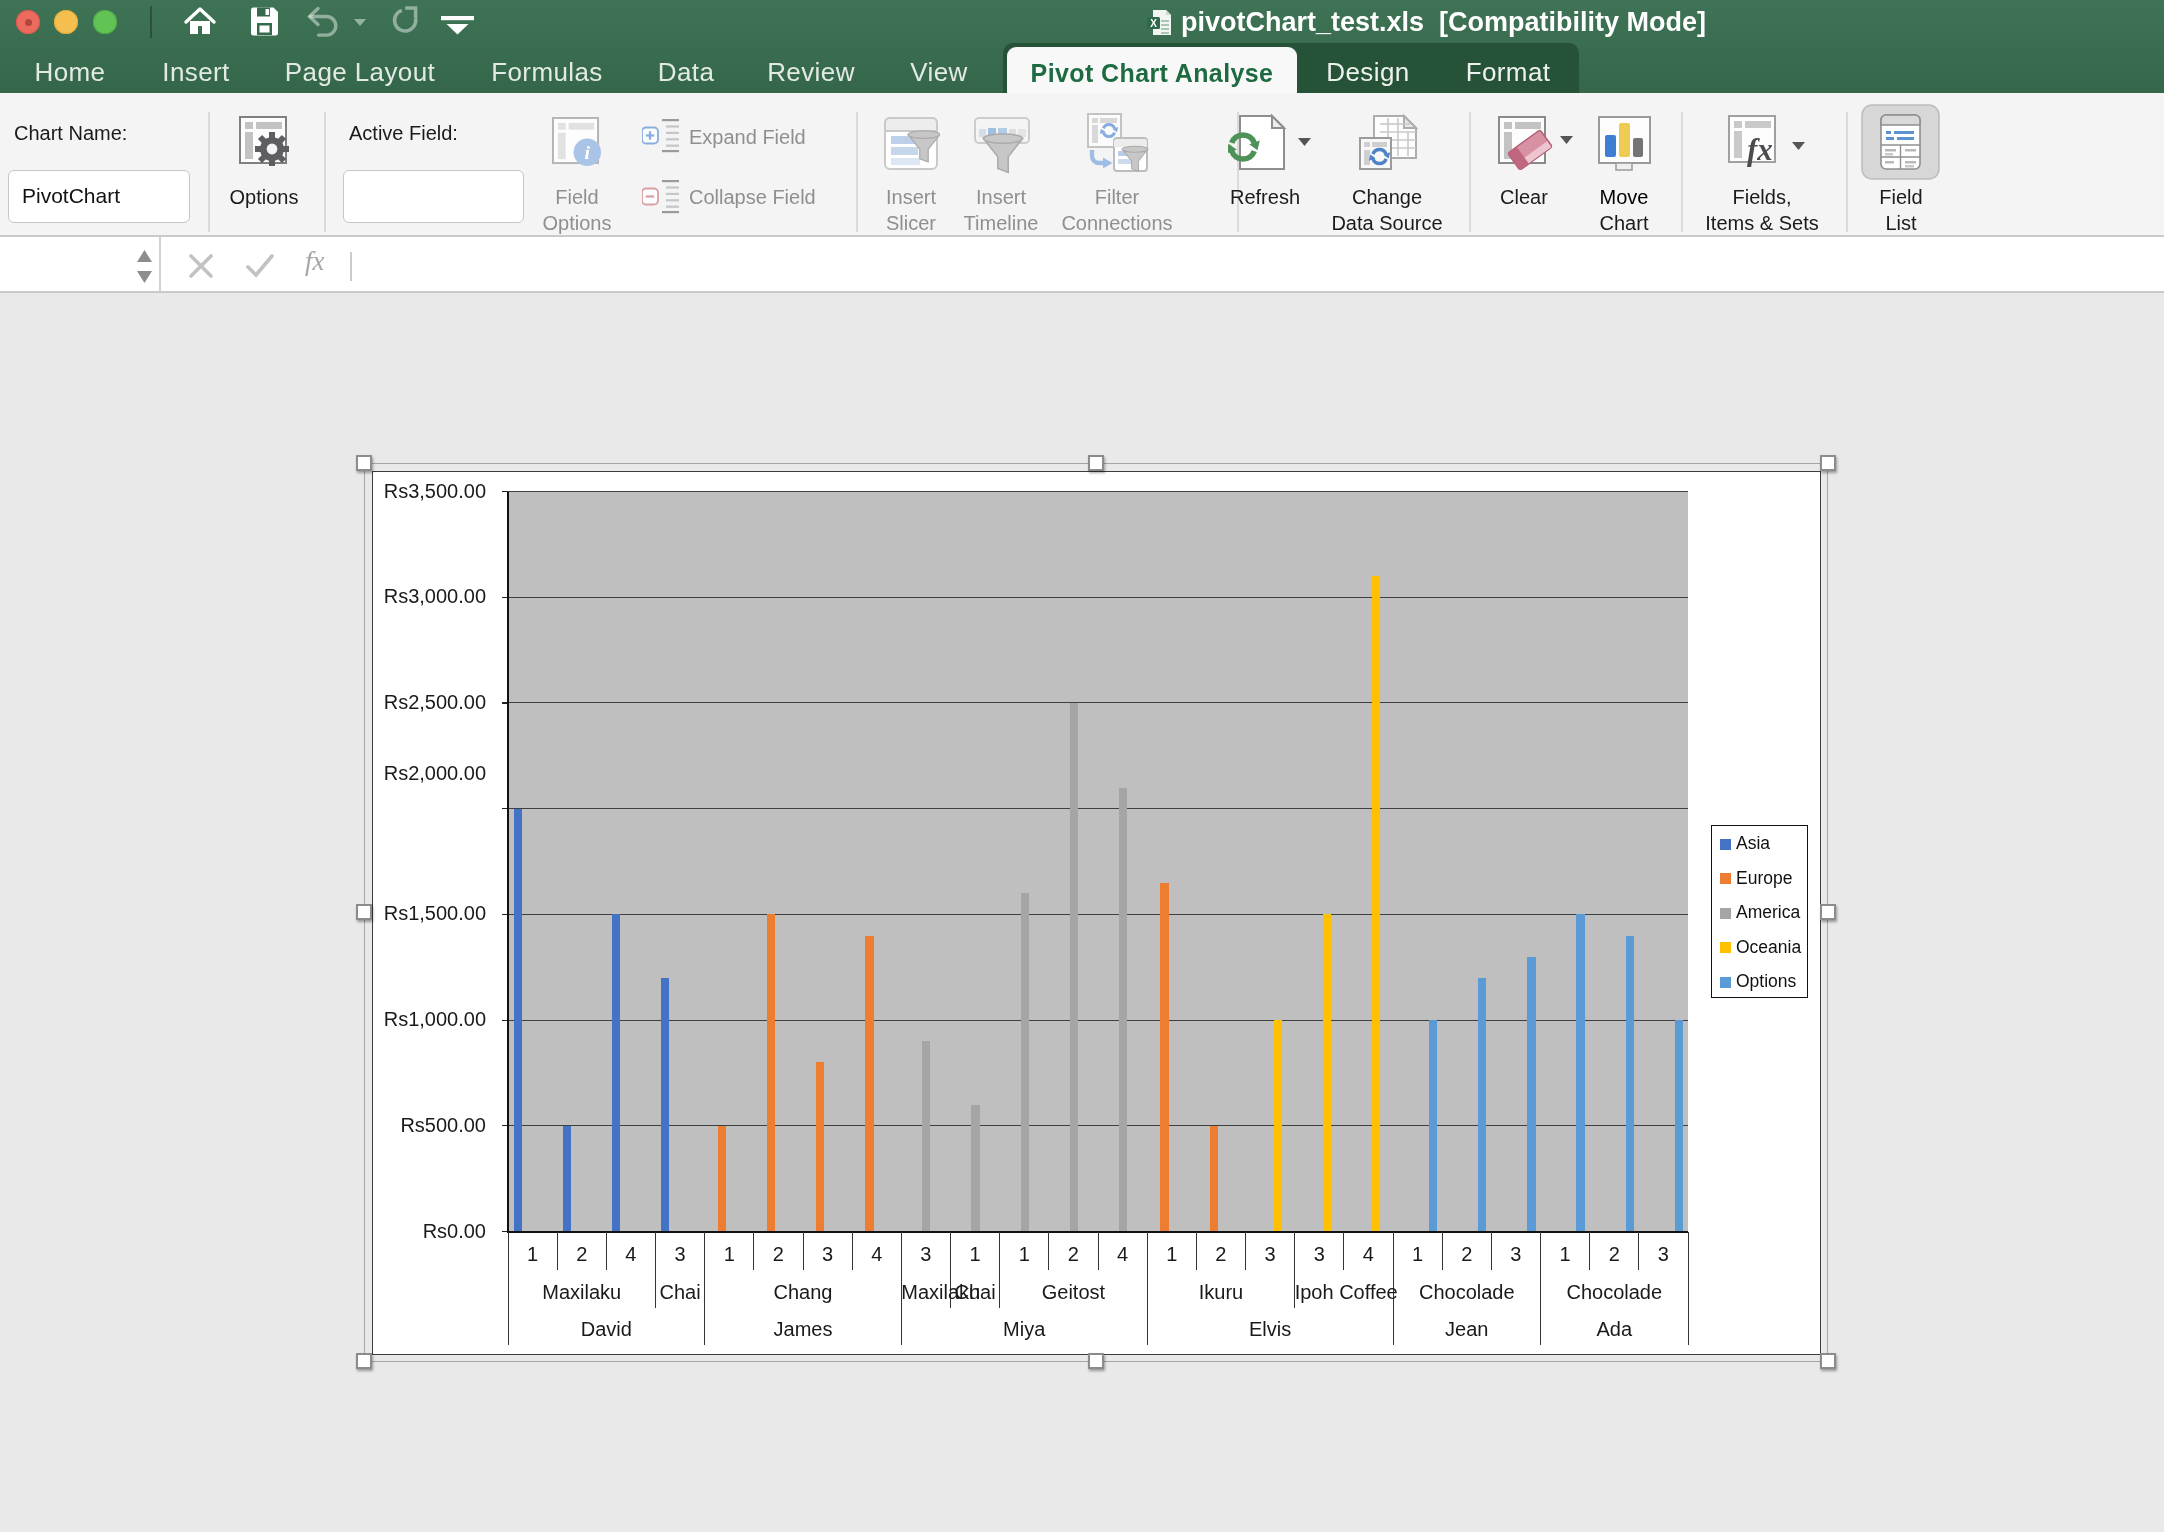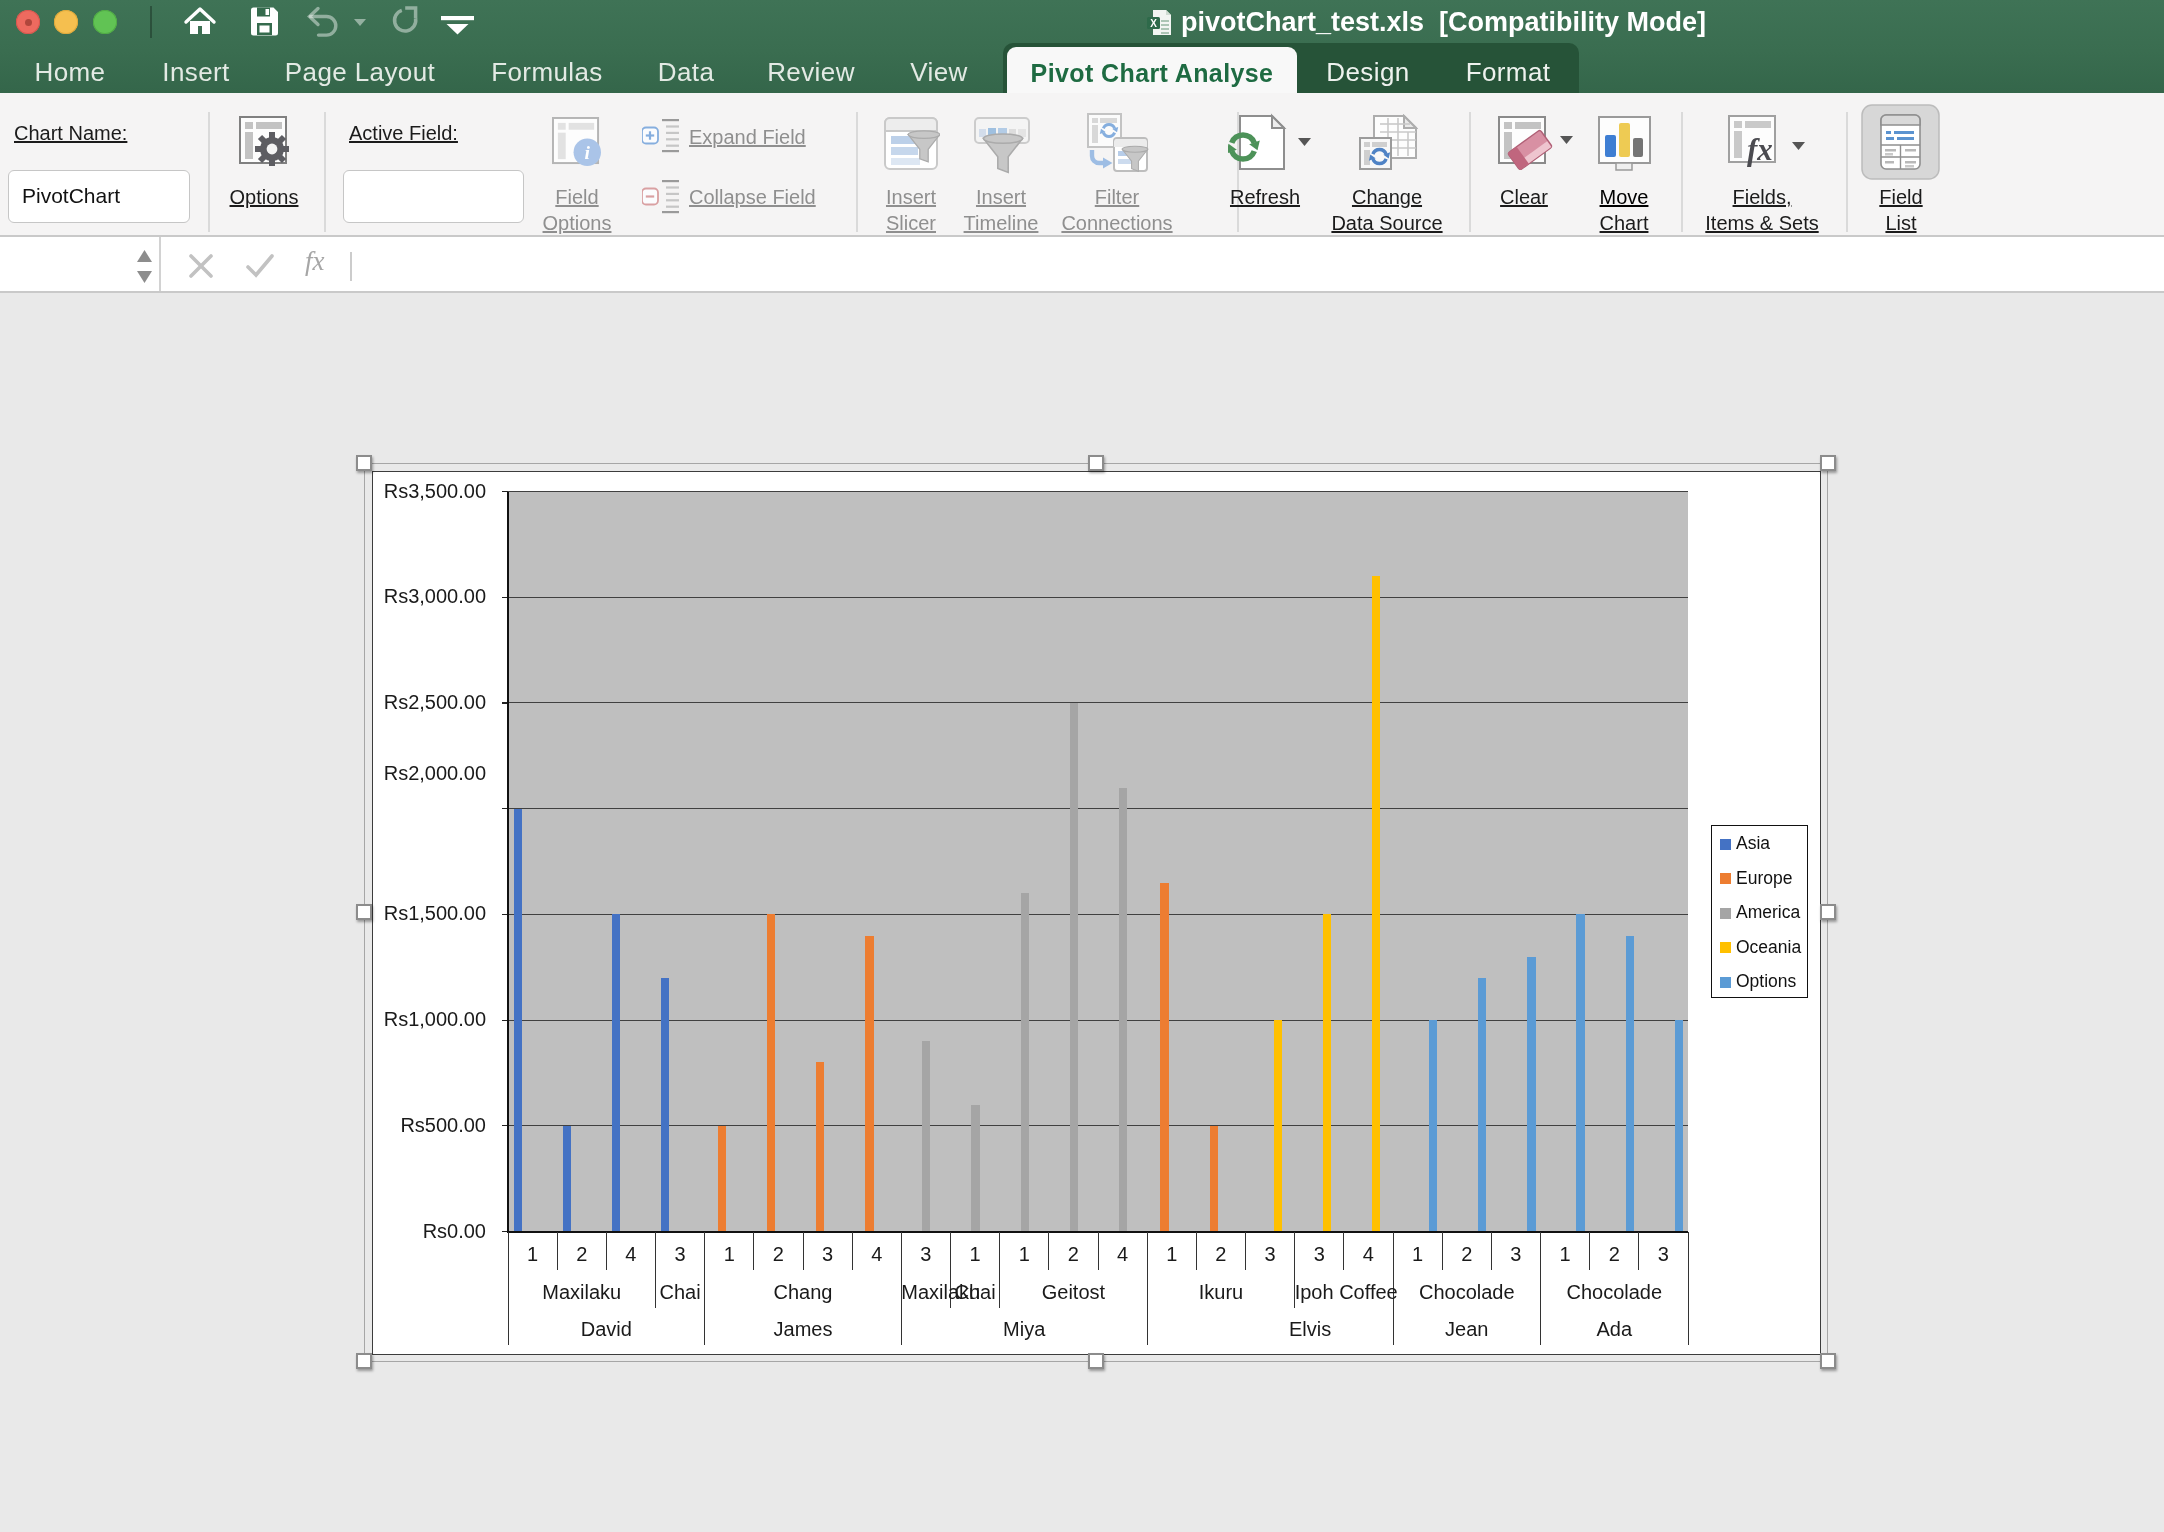--- a/index.html
+++ b/index.html
@@ -1,20 +1,20 @@
 <!DOCTYPE html>
 <html><head><meta charset="utf-8">
 <style>
 * { margin:0; padding:0; box-sizing:border-box; }
 html,body { width:2164px; height:1532px; overflow:hidden; background:#e9e9e9;
   font-family:"Liberation Sans", sans-serif; -webkit-font-smoothing:antialiased; }
 .abs { position:absolute; }
 .tabtxt { font-size:26px; font-weight:500; letter-spacing:0.4px; color:#e3eae4; text-align:center; }
 .vsep { top:112px; width:1.5px; height:120px; background:#dadada; }
-.rlab { line-height:26px; white-space:nowrap;text-decoration:underline; }
+.rlab { line-height:26px; white-space:nowrap; }
 .handle { width:16px; height:16px; background:#fff; border:2px solid #8c8c8c; box-shadow:1px 1.5px 2.5px rgba(0,0,0,0.35); }
 .ylab { width:110px; text-align:right; font-size:20px; color:#1a1a1a; }
 .xlab { text-align:center; font-size:20px; color:#1a1a1a; }
 .nw { white-space:nowrap; }
 .leglab { font-size:17.5px; color:#111; }
 </style></head>
 <body>
 
 <div class="abs" style="left:0;top:0;width:2164px;height:93px;background:linear-gradient(#3f7356,#3a6d50 55%,#34664a)"></div>
 <div class="abs" style="left:1003px;top:43px;width:576px;height:50px;background:#265338;border-radius:10px 10px 0 0"></div>
@@ -424,21 +424,21 @@
 <div class="abs xlab nw" style="left:901.3px;top:1281px;width:49.17px;">Maxilaku</div>
 <div class="abs xlab nw" style="left:950.5px;top:1281px;width:49.17px;">Chai</div>
 <div class="abs xlab nw" style="left:999.7px;top:1281px;width:147.50px;">Geitost</div>
 <div class="abs xlab nw" style="left:1147.2px;top:1281px;width:147.50px;">Ikuru</div>
 <div class="abs xlab nw" style="left:1294.7px;top:1281px;width:98.33px;">Ipoh Coffee</div>
 <div class="abs xlab nw" style="left:1393.0px;top:1281px;width:147.50px;">Chocolade</div>
 <div class="abs xlab nw" style="left:1540.5px;top:1281px;width:147.50px;">Chocolade</div>
 <div class="abs xlab" style="left:508.0px;top:1318px;width:196.67px;">David</div>
 <div class="abs xlab" style="left:704.7px;top:1318px;width:196.67px;">James</div>
 <div class="abs xlab" style="left:901.3px;top:1318px;width:245.83px;">Miya</div>
-<div class="abs xlab" style="left:1147.2px;top:1318px;width:245.83px;margin-left:40px;">Elvis</div>
+<div class="abs xlab" style="left:1147.2px;top:1318px;width:245.83px;">Elvis</div>
 <div class="abs xlab" style="left:1393.0px;top:1318px;width:147.50px;">Jean</div>
 <div class="abs xlab" style="left:1540.5px;top:1318px;width:147.50px;">Ada</div>
 <div class="abs" style="left:1711px;top:825px;width:97px;height:173px;background:#fff;border:1.5px solid #111"></div>
 <div class="abs" style="left:1720px;top:838.5px;width:11px;height:11px;background:#4472c4"></div>
 <div class="abs leglab" style="left:1736px;top:833.0px;">Asia</div>
 <div class="abs" style="left:1720px;top:873.0px;width:11px;height:11px;background:#ed7d31"></div>
 <div class="abs leglab" style="left:1736px;top:867.5px;">Europe</div>
 <div class="abs" style="left:1720px;top:907.5px;width:11px;height:11px;background:#a5a5a5"></div>
 <div class="abs leglab" style="left:1736px;top:902.0px;">America</div>
 <div class="abs" style="left:1720px;top:942.0px;width:11px;height:11px;background:#ffc000"></div>

